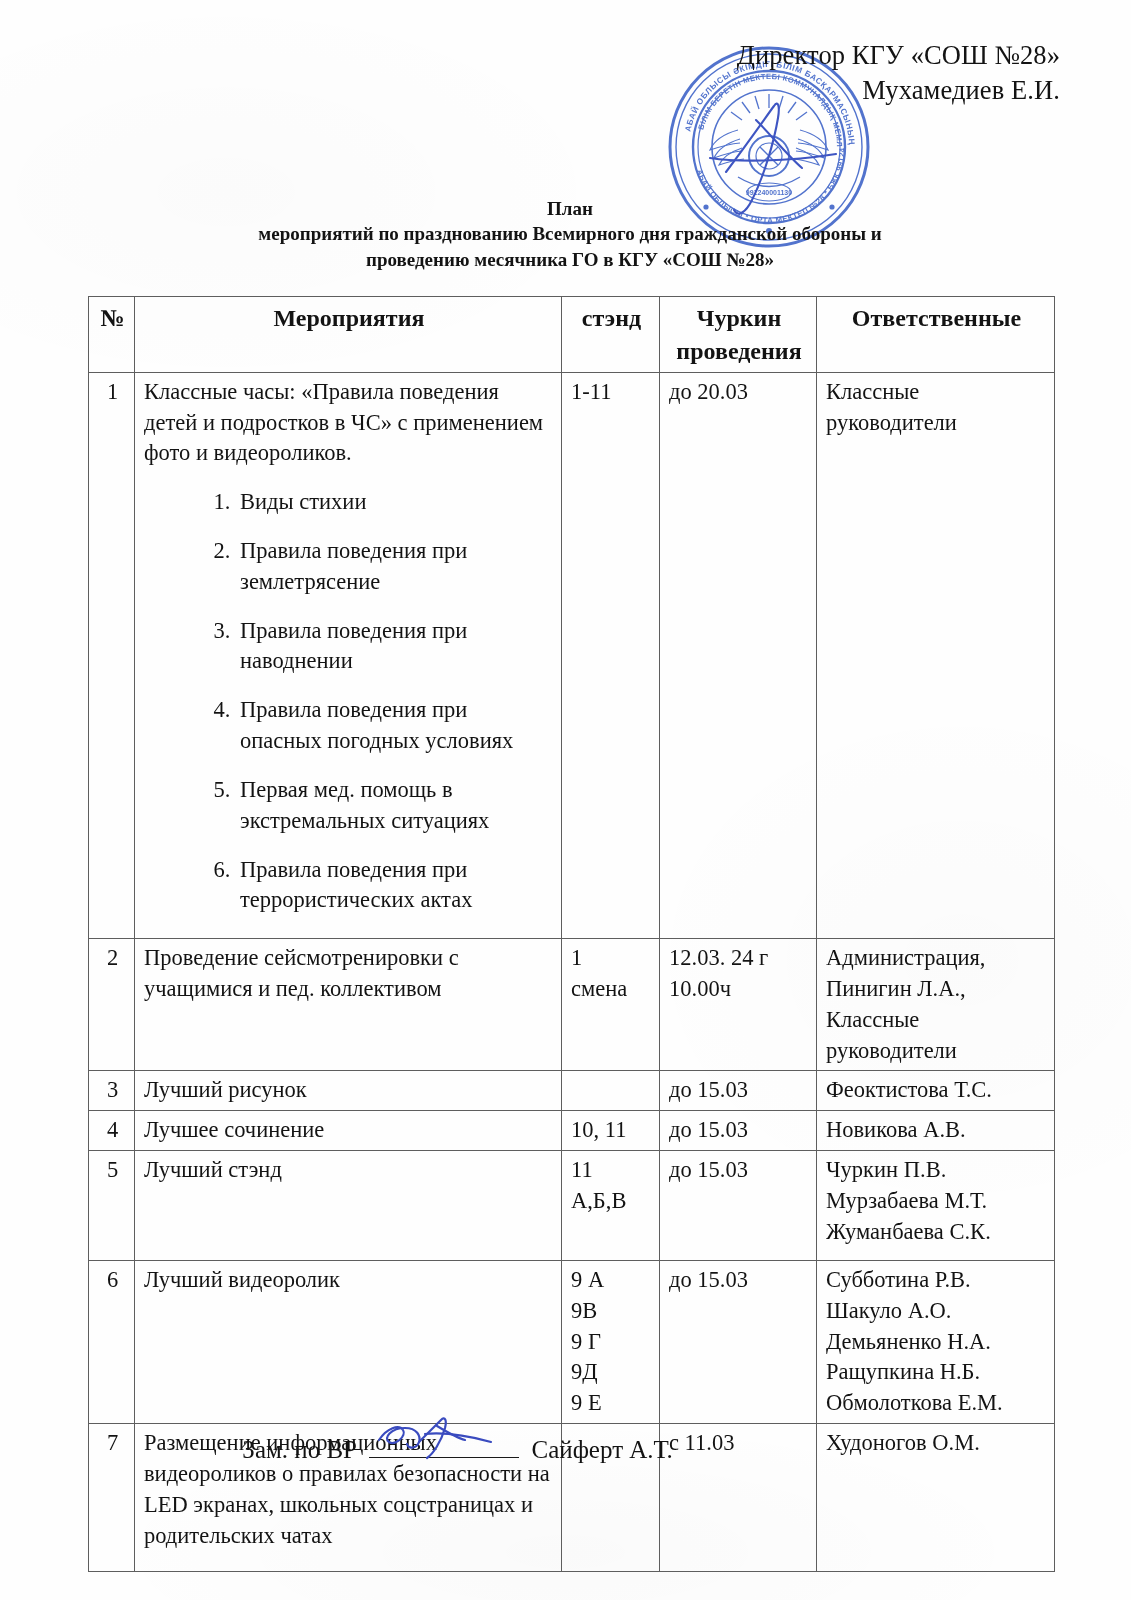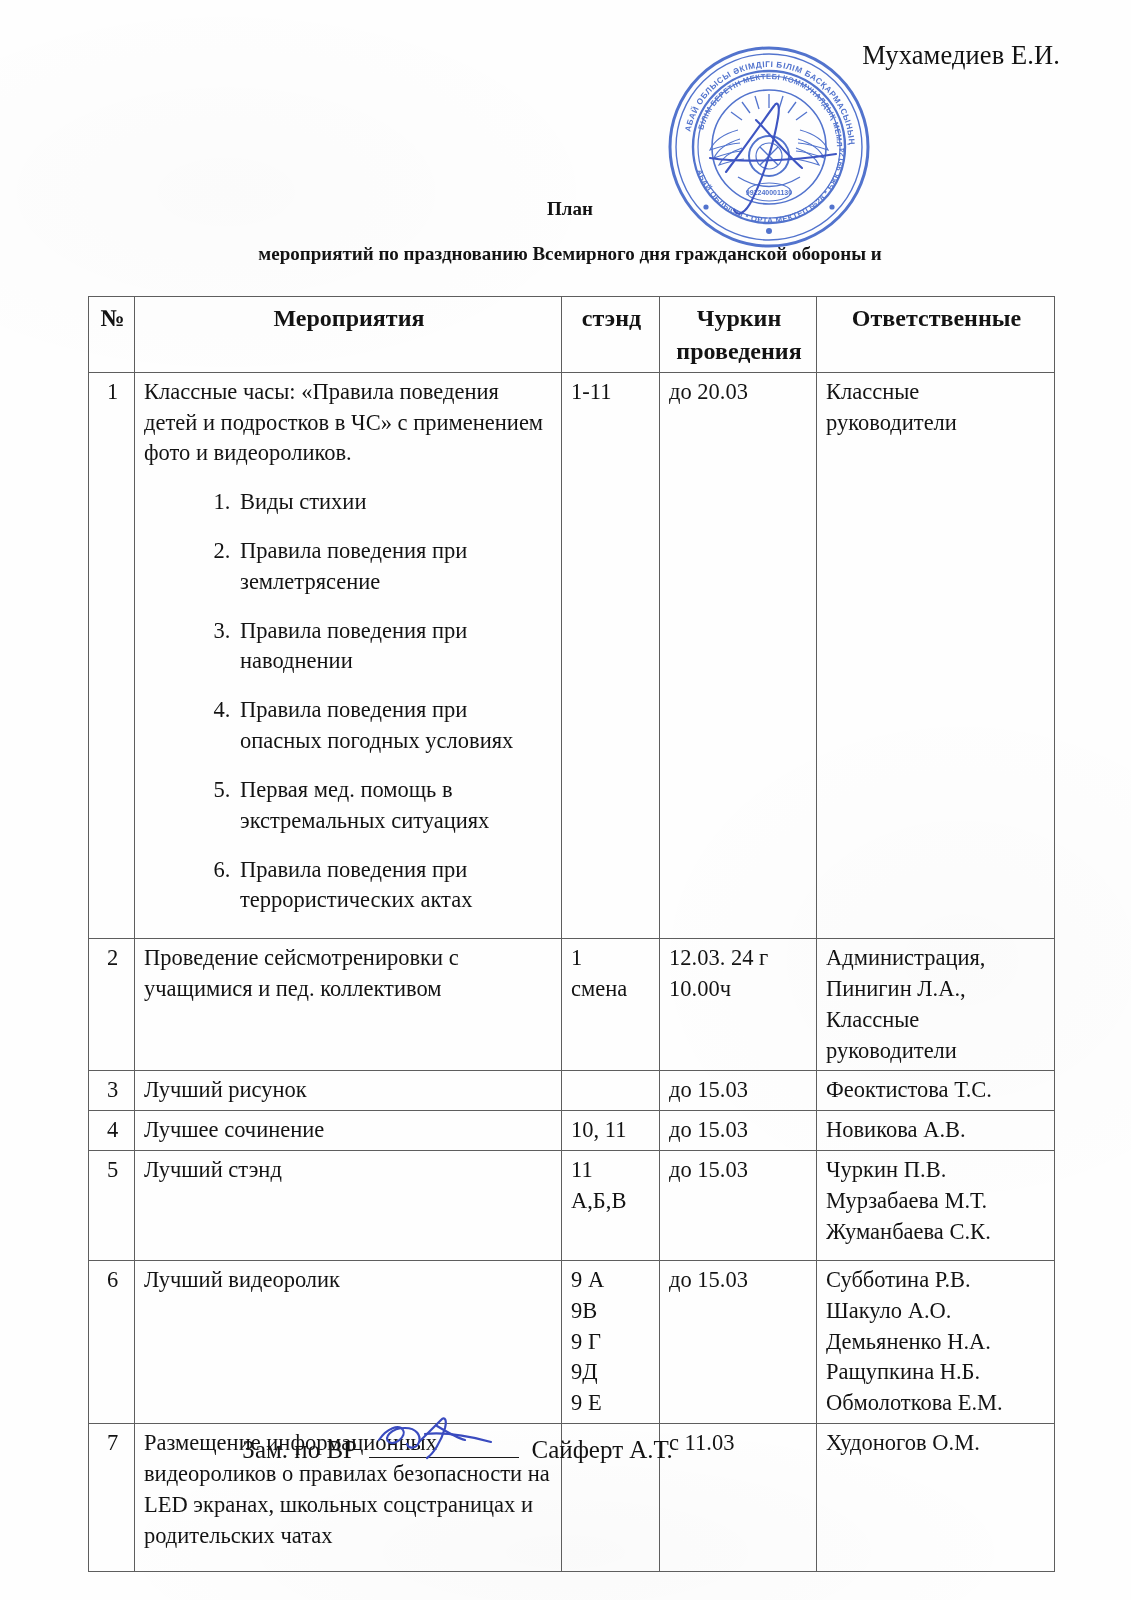--- a/index.html
+++ b/index.html
@@ -60,21 +60,21 @@
   .doc-title {
     position: absolute;
     top: 196px; left: 90px; width: 960px;
     text-align: center;
     font-weight: bold;
     font-size: 19px;
     line-height: 1.33;
     z-index: 6;
   }
   .doc-title .l1 { display:block; }
-  .doc-title .l2 { display:block;margin-top:20px; }
+  .doc-title .l2 { display:block; }
   .doc-title .l3 { display:block; }
 
   
   .tbl-wrap {
     position: absolute;
     left: 88px; top: 296px;
     width: 966px;
   }
   table.plan {
     width: 100%;
@@ -212,26 +212,28 @@
 
   <svg class="signature-stroke" viewBox="0 0 200 150">
     <g fill="none" stroke="#3e55c2" stroke-width="2.1" stroke-linecap="round">
       <path d="M 36,92 C 60,60 78,34 84,26 C 88,20 90,26 88,38 C 84,62 74,96 62,120 C 56,132 48,138 44,130"></path>
       <path d="M 20,78 C 46,82 96,82 146,74"></path>
       <path d="M 66,40 C 82,56 98,76 112,88"></path>
     </g>
   </svg>
 
   <div class="approval">
+    <div>Директор КГУ «СОШ №28»</div>
     <div>Мухамедиев Е.И.</div>
   </div>
 
   <div class="doc-title">
     <span class="l1">План</span>
     <span class="l2">мероприятий по празднованию Всемирного дня гражданской обороны и</span>
+    <span class="l3">проведению месячника ГО в КГУ «СОШ №28»</span>
   </div>
 
   <div class="tbl-wrap">
     <table class="plan">
       <colgroup>
         <col class="c-num">
           <col class="c-event">
           <col class="c-class">
           <col class="c-dates">
           <col class="c-resp">

